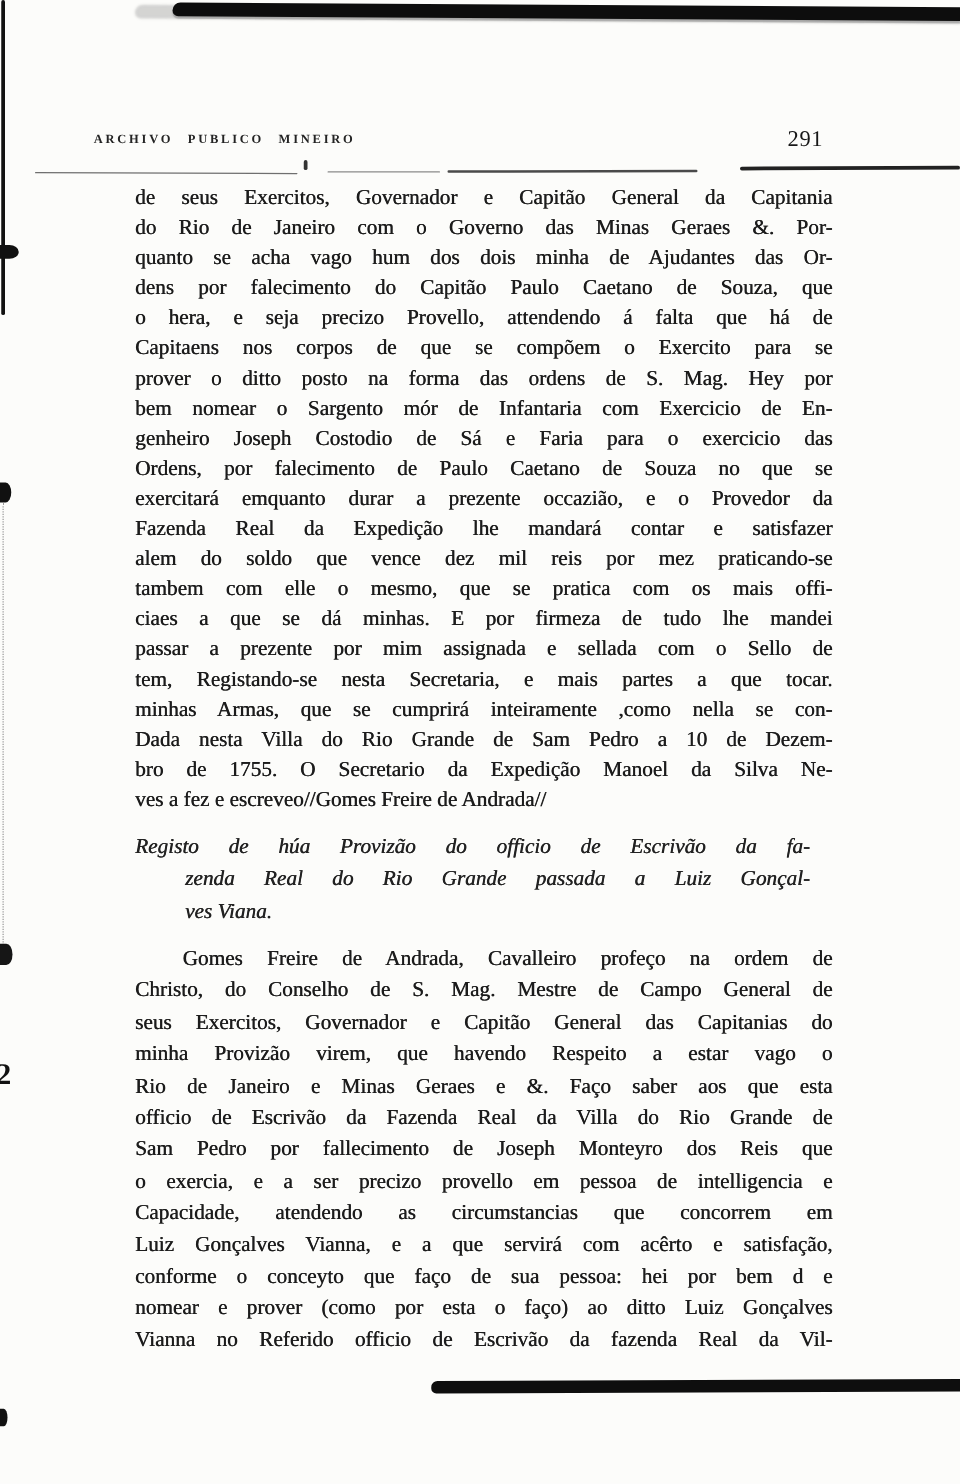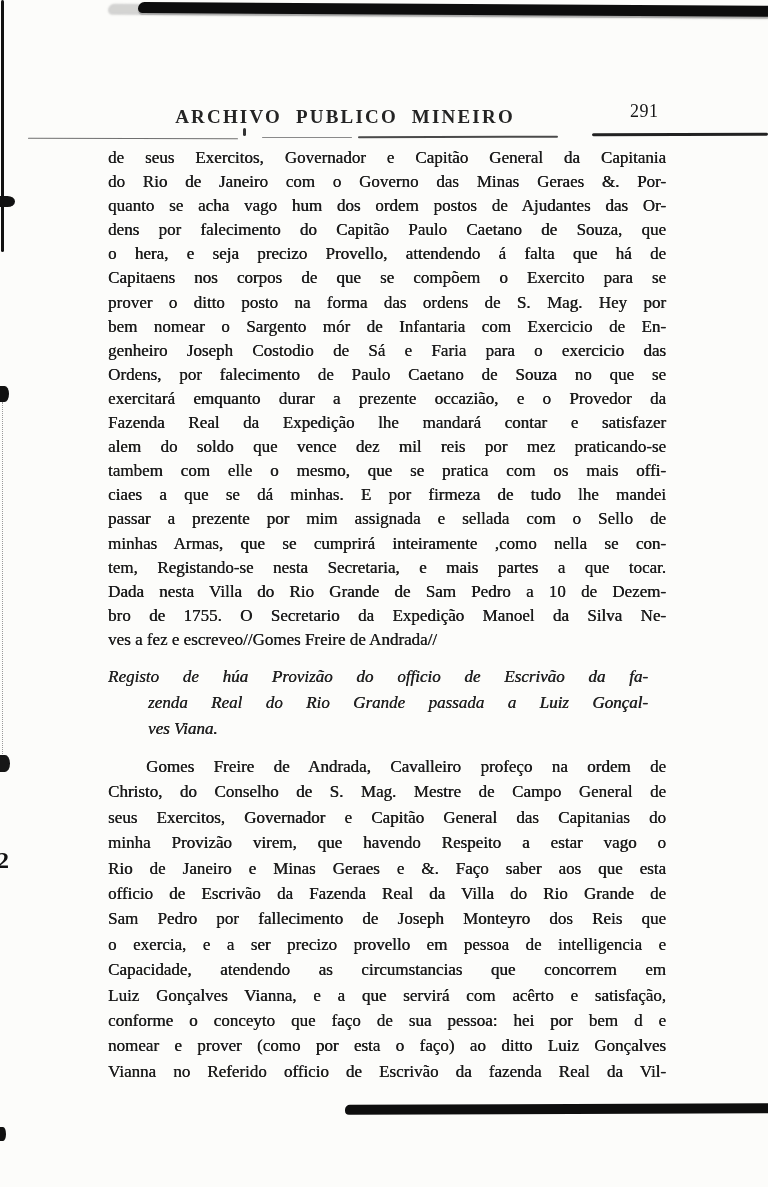--- a/index.html
+++ b/index.html
@@ -32,22 +32,22 @@
   .lm-ablob{left:0;top:755px;width:10px;height:17px;border-radius:0 55% 55% 0;background:#161616;}
   .lm-two{
     position:absolute;left:-3px;top:848px;
     font:bold 24px "Liberation Serif",serif;color:#111;
     letter-spacing:0;line-height:1;
   }
   .lm-bottomblob{left:0;top:1127px;width:6px;height:14px;border-radius:0 60% 60% 0;}
   
   .runhead{
     position:absolute;left:75px;top:106px;width:540px;
-    text-align:center;
-    font-weight:bold;font-size:19px;letter-spacing:2.2px;word-spacing:7px;
+    text-align:left;
+    font-weight:bold;font-size:10px;letter-spacing:2.2px;word-spacing:7px;
     color:#242424;
   }
   .pageno{
     position:absolute;left:630px;top:101px;
     font-weight:normal;font-size:18px;color:#171717;letter-spacing:.5px;
   }
   .rule{position:absolute;height:2px;background:#3a3a3a;border-radius:2px;}
   .rule.r1{left:28px;top:138px;width:210px;height:1px;background:#6f6f6f;transform:rotate(.2deg);}
   .rule.r2{left:262px;top:137px;width:90px;height:1px;background:#8a8a8a;}
   .rule.r3{left:358px;top:136px;width:200px;height:2px;background:#4a4a4a;transform:rotate(-.15deg);}
@@ -91,36 +91,36 @@
   <div class="pageno">291</div>
   <div class="rule r1"></div>
   <div class="rule r2"></div>
   <div class="rule r3"></div>
   <div class="rule r4"></div>
   <div class="headdot"></div>
 
   <div class="tblock p1">
       <div class="tline">de seus Exercitos, Governador e Capitão General da Capitania</div>
       <div class="tline">do Rio de Janeiro com o Governo das Minas Geraes &amp;. Por-</div>
-      <div class="tline">quanto se acha vago hum dos ordem postos de Ajudantes das Or-</div>
+      <div class="tline">quanto se acha vago hum dos dois minha de Ajudantes das Or-</div>
       <div class="tline">dens por falecimento do Capitão Paulo Caetano de Souza, que</div>
       <div class="tline">o hera, e seja precizo Provello, attendendo á falta que há de</div>
       <div class="tline">Capitaens nos corpos de que se compõem o Exercito para se</div>
       <div class="tline">prover o ditto posto na forma das ordens de S. Mag. Hey por</div>
       <div class="tline">bem nomear o Sargento mór de Infantaria com Exercicio de En-</div>
       <div class="tline">genheiro Joseph Costodio de Sá e Faria para o exercicio das</div>
       <div class="tline">Ordens, por falecimento de Paulo Caetano de Souza no que se</div>
       <div class="tline">exercitará emquanto durar a prezente occazião, e o Provedor da</div>
       <div class="tline">Fazenda Real da Expedição lhe mandará contar e satisfazer</div>
       <div class="tline">alem do soldo que vence dez mil reis por mez praticando-se</div>
       <div class="tline">tambem com elle o mesmo, que se pratica com os mais offi-</div>
       <div class="tline">ciaes a que se dá minhas. E por firmeza de tudo lhe mandei</div>
       <div class="tline">passar a prezente por mim assignada e sellada com o Sello de</div>
+      <div class="tline">tem, Registando-se nesta Secretaria, e mais partes a que tocar.</div>
       <div class="tline">minhas Armas, que se cumprirá inteiramente ,como nella se con-</div>
-      <div class="tline">tem, Registando-se nesta Secretaria, e mais partes a que tocar.</div>
       <div class="tline">Dada nesta Villa do Rio Grande de Sam Pedro a 10 de Dezem-</div>
       <div class="tline">bro de 1755. O Secretario da Expedição Manoel da Silva Ne-</div>
       <div class="tline">ves a fez e escreveo//Gomes Freire de Andrada//</div>
     </div>
 
   <div class="tblock hd">
       <div class="tline">Registo de húa Provizão do officio de Escrivão da fa-</div>
       <div class="tline">zenda Real do Rio Grande passada a Luiz Gonçal-</div>
       <div class="tline">ves Viana.</div>
     </div>

